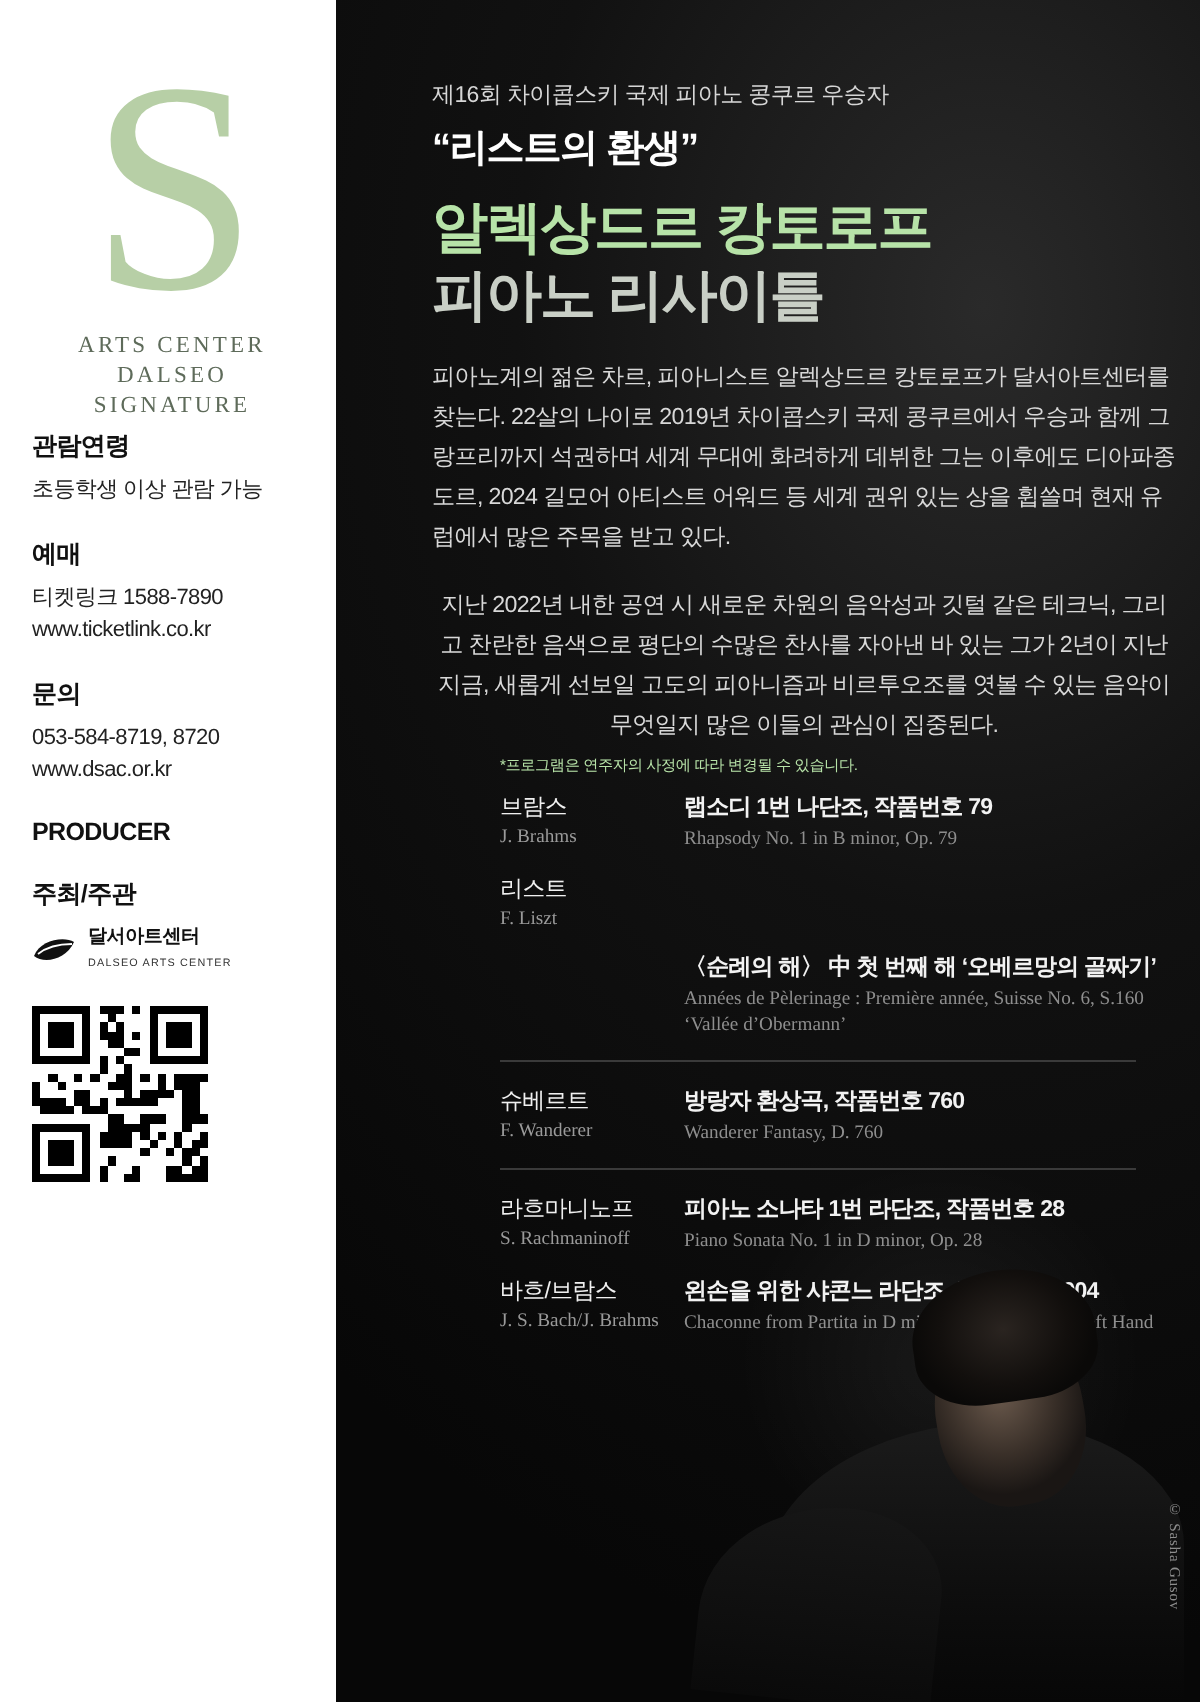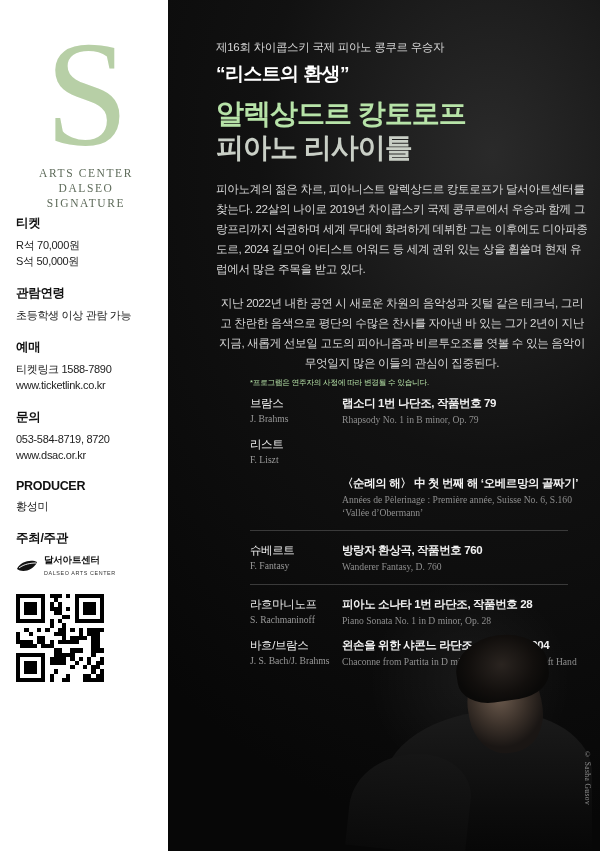--- a/index.html
+++ b/index.html
@@ -256,46 +256,40 @@
 
     <div class="logo-wrap">
       <span class="logo-s">S</span>
       <div class="logo-text">
         <div>ARTS CENTER</div>
         <div>DALSEO</div>
         <div>SIGNATURE</div>
       </div>
     </div>
 
-    <div class="left-block">
-      <div class="left-head">티켓</div>
-      <div class="left-line">R석  70,000원</div>
-      <div class="left-line">S석  50,000원</div>
-    </div>
 
     <div class="left-block">
       <div class="left-head">관람연령</div>
       <div class="left-line">초등학생 이상 관람 가능</div>
     </div>
 
     <div class="left-block">
       <div class="left-head">예매</div>
       <div class="left-line">티켓링크 1588-7890</div>
       <div class="left-line">www.ticketlink.co.kr</div>
     </div>
 
     <div class="left-block">
       <div class="left-head">문의</div>
       <div class="left-line">053-584-8719, 8720</div>
       <div class="left-line">www.dsac.or.kr</div>
     </div>
 
     <div class="left-block">
       <div class="left-head">PRODUCER</div>
-      <div class="left-line">황성미</div>
     </div>
 
     <div class="left-block">
       <div class="left-head">주최/주관</div>
       <div class="brandmark">
         <span class="bm-icon">
           <svg viewBox="0 0 22 14" width="22" height="14">
             <path d="M1 10 C4 2, 16 0, 21 3 C17 12, 6 14, 1 10 Z" fill="#111"></path>
             <path d="M3 9 C8 5, 15 4, 20 4" stroke="#fff" stroke-width="0.9" fill="none"></path>
           </svg>
@@ -794,21 +788,21 @@
           </div>
           <div class="prog-work">
             <span class="ko">〈순례의 해〉 中 첫 번째 해 ‘오베르망의 골짜기’</span>
             <span class="en">Années de Pèlerinage : Première année, Suisse No. 6, S.160 ‘Vallée d’Obermann’</span>
           </div>
         </div>
         <div class="divider"></div>
         <div class="prog-row">
           <div class="prog-comp">
             <span class="ko">슈베르트</span>
-            <span class="en">F. Fantasy</span>
+            <span class="en">F. Wanderer</span>
           </div>
           <div class="prog-work">
             <span class="ko">방랑자 환상곡, 작품번호 760</span>
             <span class="en">Wanderer Fantasy, D. 760</span>
           </div>
         </div>
         <div class="divider"></div>
         <div class="prog-row">
           <div class="prog-comp">
             <span class="ko">라흐마니노프</span>

